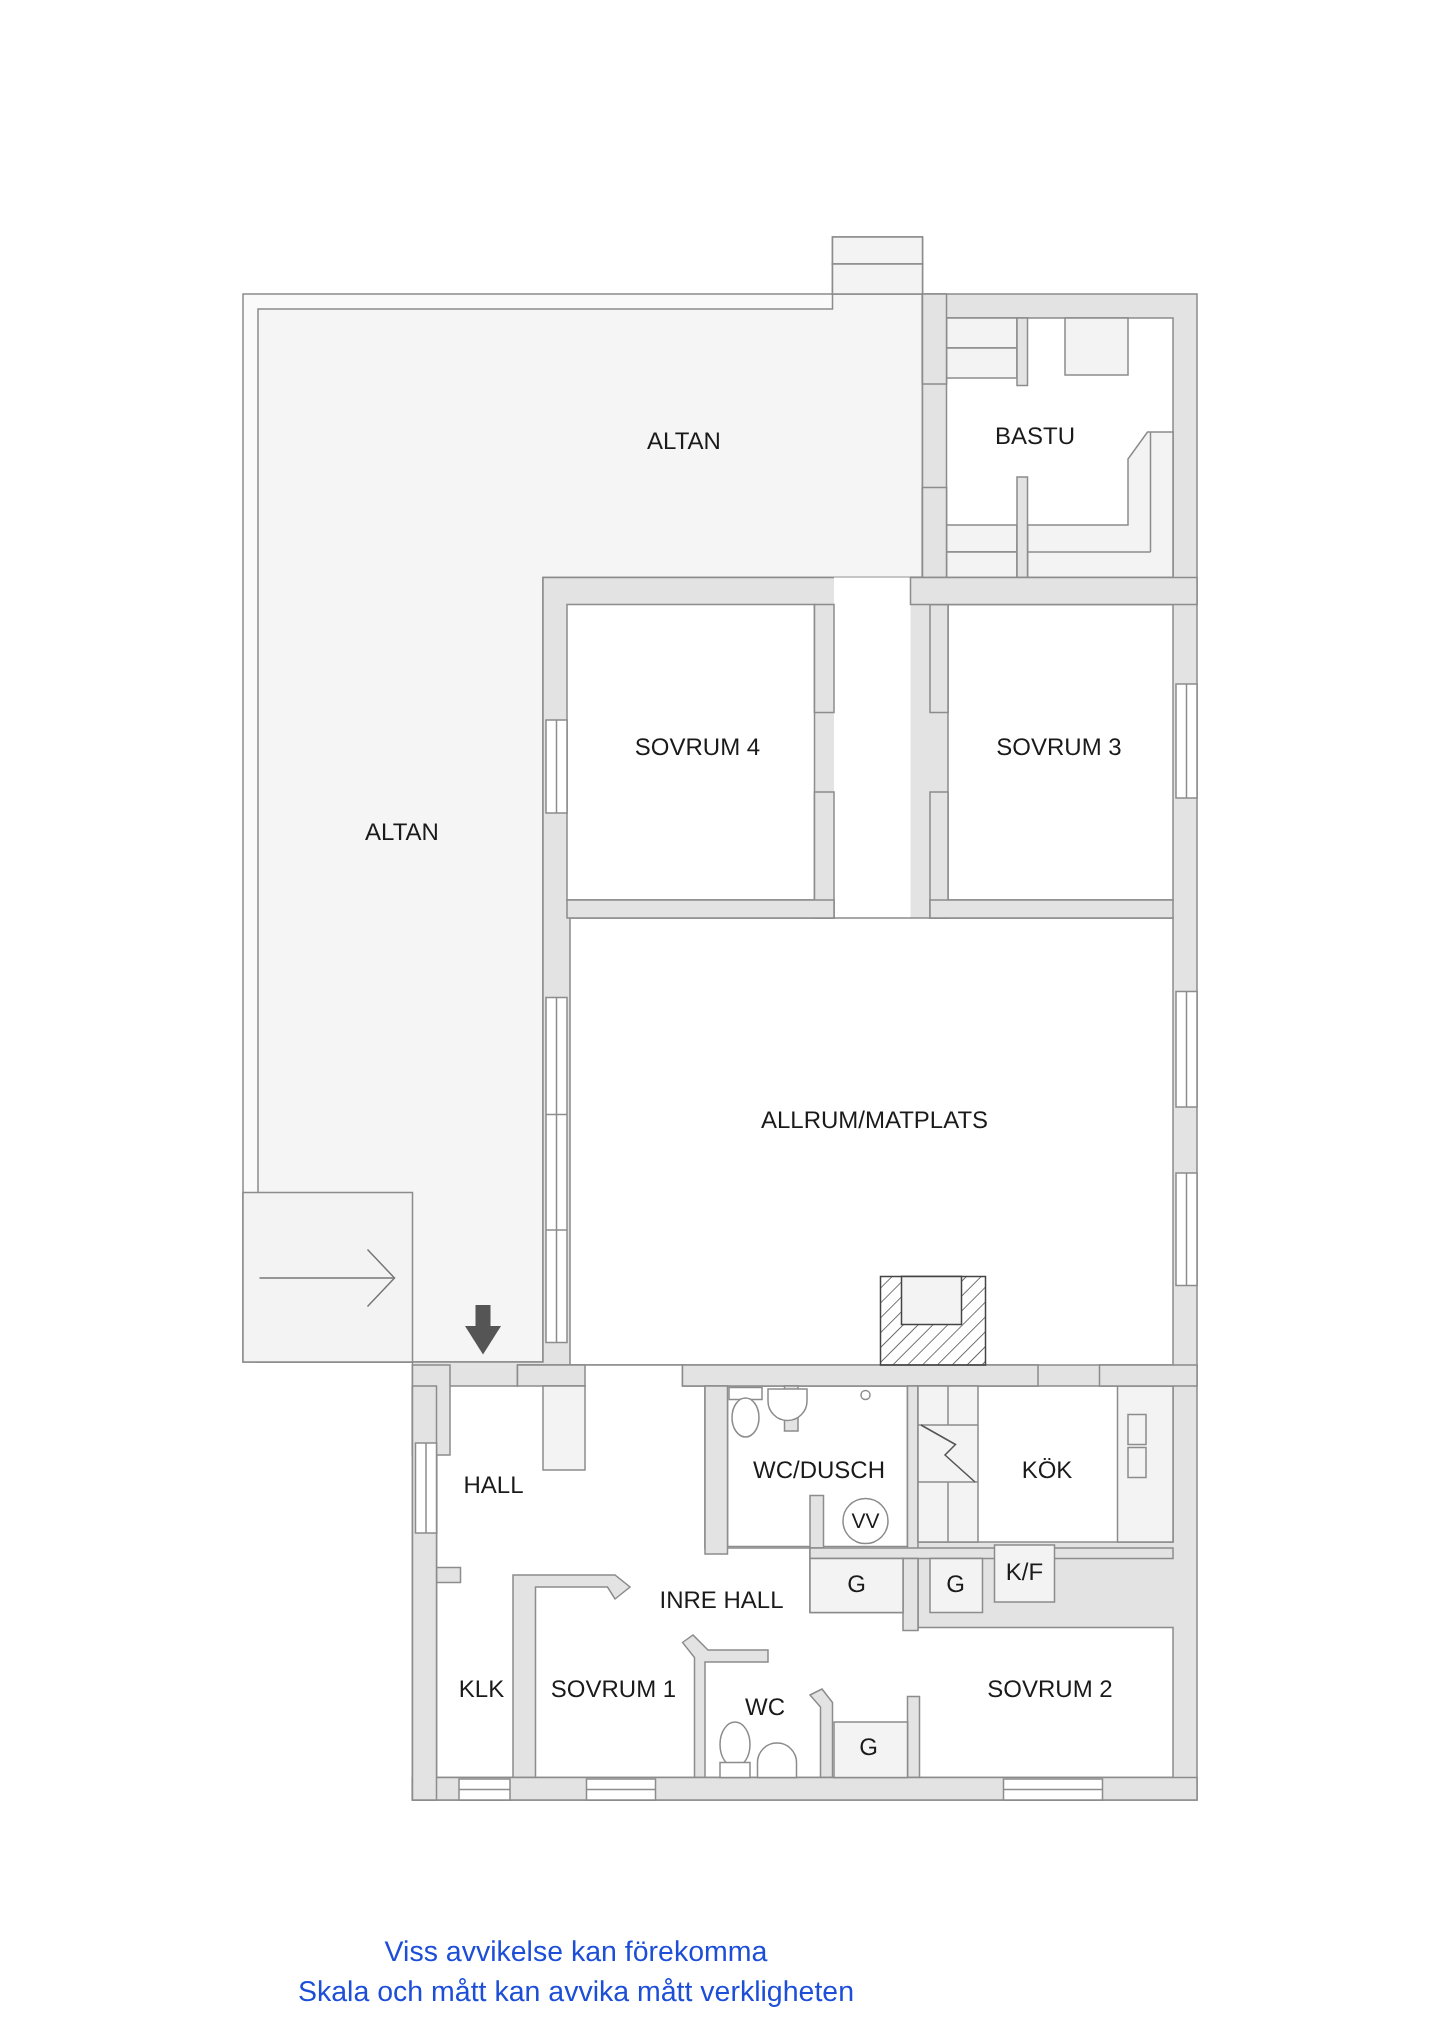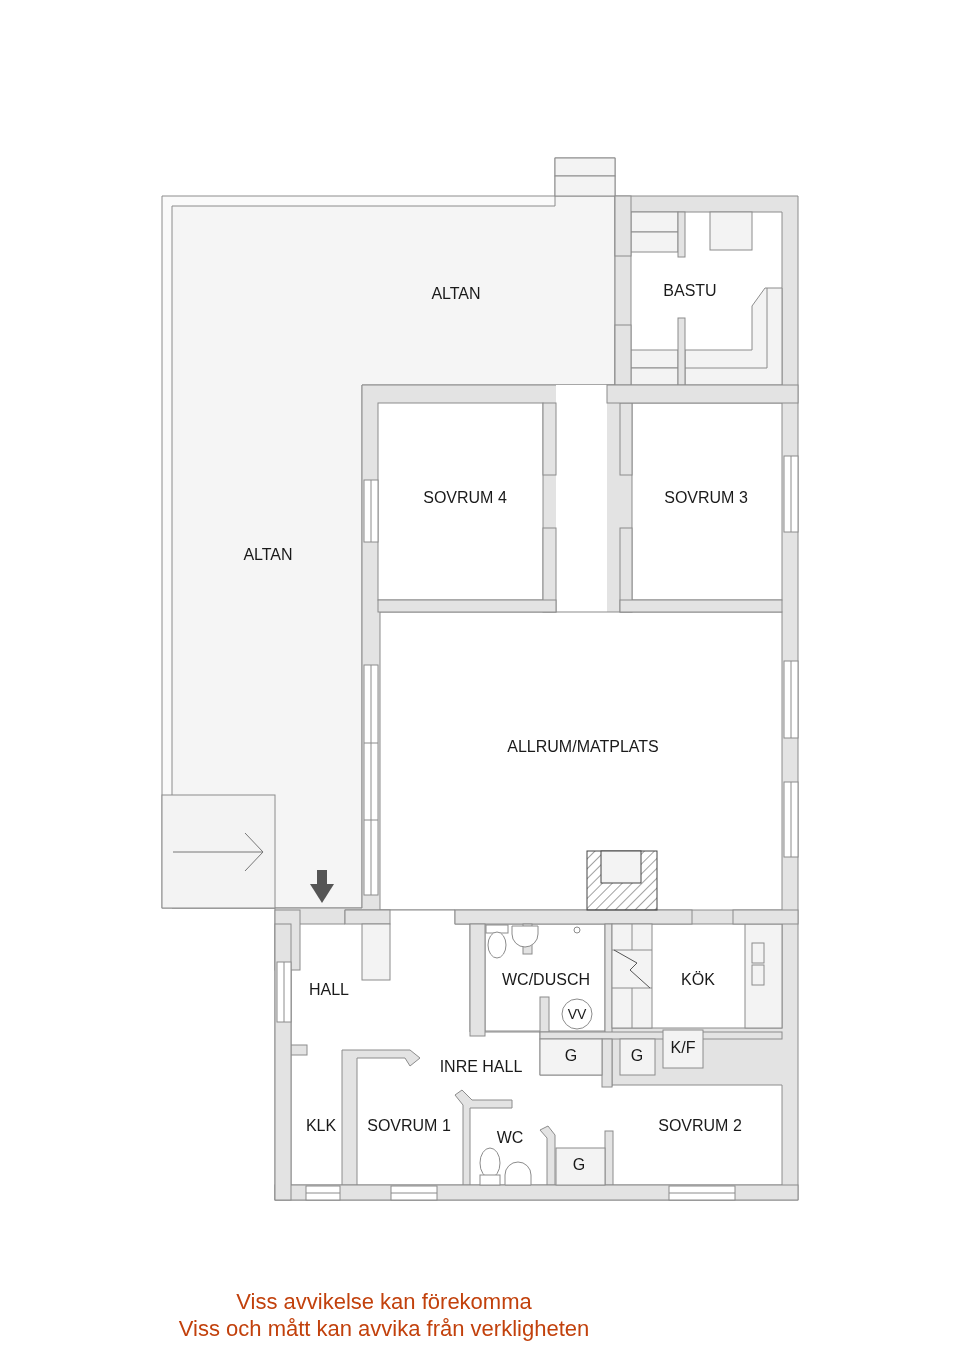--- a/index.html
+++ b/index.html
@@ -1,21 +1,21 @@
 <!DOCTYPE html>
 <html><head>
 <meta charset="utf-8">
 <style>
   html, body { margin: 0; padding: 0; background: #ffffff; }
   body { width: 960px; height: 1358px; position: relative; overflow: hidden;
          font-family: "Liberation Sans", sans-serif; }
   svg.plan { position: absolute; left: 0; top: 0; }
   .lbl { font-family: "Liberation Sans", sans-serif; font-size: 16px; fill: #1a1a1a; text-anchor: middle; dominant-baseline: middle; }
-  .footer { position: absolute; left: 0; width: 768px; text-align: center; color: #c2410c;
-            font-family: "Liberation Sans", sans-serif; font-size: 22px; line-height: 26px; }
+  .footer { position: absolute; left: 0; width: 768px; text-align: center; color: #1d4ed8;
+            font-family: "Liberation Sans", sans-serif; font-size: 19px; line-height: 26px; }
 </style>
 </head>
 <body>
 
 <svg class="plan" width="960" height="1358" viewBox="0 0 960 1358" xmlns="http://www.w3.org/2000/svg">
 
   <g fill="#f5f5f5" stroke="#8c8c8c" stroke-width="1">
 
     <path d="M162 196 L555 196 L555 158 L615 158 L615 385 L362 385 L362 908 L162 908 Z" fill="#fafafa"></path>
     <path d="M172 206 L555 206 L555 196 L615 196 L615 385 L362 385 L362 908 L172 908 Z"></path>
@@ -182,13 +182,13 @@
     <text class="lbl" x="700" y="1127">SOVRUM 2</text>
     <text class="lbl" x="571" y="1057">G</text>
     <text class="lbl" x="637" y="1057">G</text>
     <text class="lbl" x="579" y="1166">G</text>
     <text class="lbl" x="683" y="1049">K/F</text>
     <text class="lbl" x="577" y="1015" style="font-size:14px">VV</text>
   </g>
 </svg>
 
 <div class="footer" style="top:1289px">Viss avvikelse kan förekomma</div>
-<div class="footer" style="top:1316px">Viss och mått kan avvika från verkligheten</div>
+<div class="footer" style="top:1316px">Skala och mått kan avvika mått verkligheten</div>
 
 </body></html>

